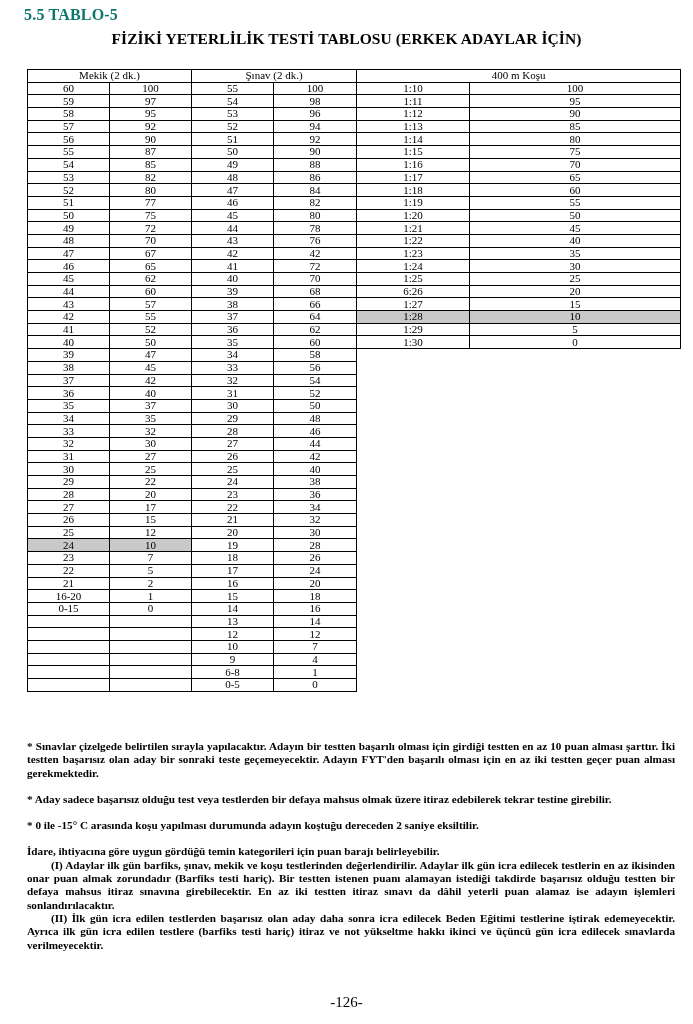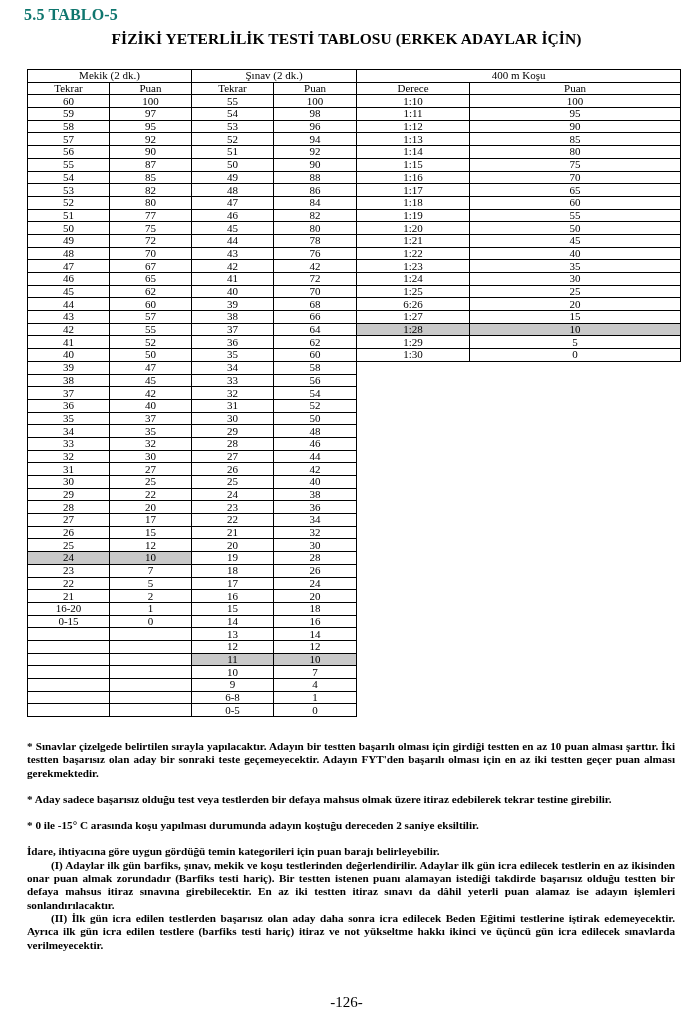--- a/index.html
+++ b/index.html
@@ -45,28 +45,20 @@
       <col style="width:83px">
     <col style="width:113px">
       <col style="width:211px">
   </colgroup>
   <thead>
     <tr>
       <th class="group" colspan="2">Mekik (2 dk.)</th>
       <th class="group" colspan="2">Şınav (2 dk.)</th>
       <th class="group" colspan="2">400 m Koşu</th>
     </tr>
-    <tr>
-      <th>Tekrar</th>
-      <th>Puan</th>
-      <th>Tekrar</th>
-      <th>Puan</th>
-      <th>Derece</th>
-      <th>Puan</th>
-    </tr>
   </thead>
   <tbody id="table-body">
       <tr>
         <td>60</td>
         <td>100</td>
         <td>55</td>
         <td>100</td>
         <td>1:10</td>
         <td>100</td>
       </tr>
@@ -404,28 +396,20 @@
         <td>13</td>
         <td>14</td>
         <td style="border-top: none; border-bottom: none; border-right: none;"></td>
         <td style="border: none;"></td>
       </tr>
       <tr>
         <td></td>
         <td></td>
         <td>12</td>
         <td>12</td>
-        <td style="border-top: none; border-bottom: none; border-right: none;"></td>
-        <td style="border: none;"></td>
-      </tr>
-      <tr>
-        <td></td>
-        <td></td>
-        <td class="hl">11</td>
-        <td class="hl">10</td>
         <td style="border-top: none; border-bottom: none; border-right: none;"></td>
         <td style="border: none;"></td>
       </tr>
       <tr>
         <td></td>
         <td></td>
         <td>10</td>
         <td>7</td>
         <td style="border-top: none; border-bottom: none; border-right: none;"></td>
         <td style="border: none;"></td>

